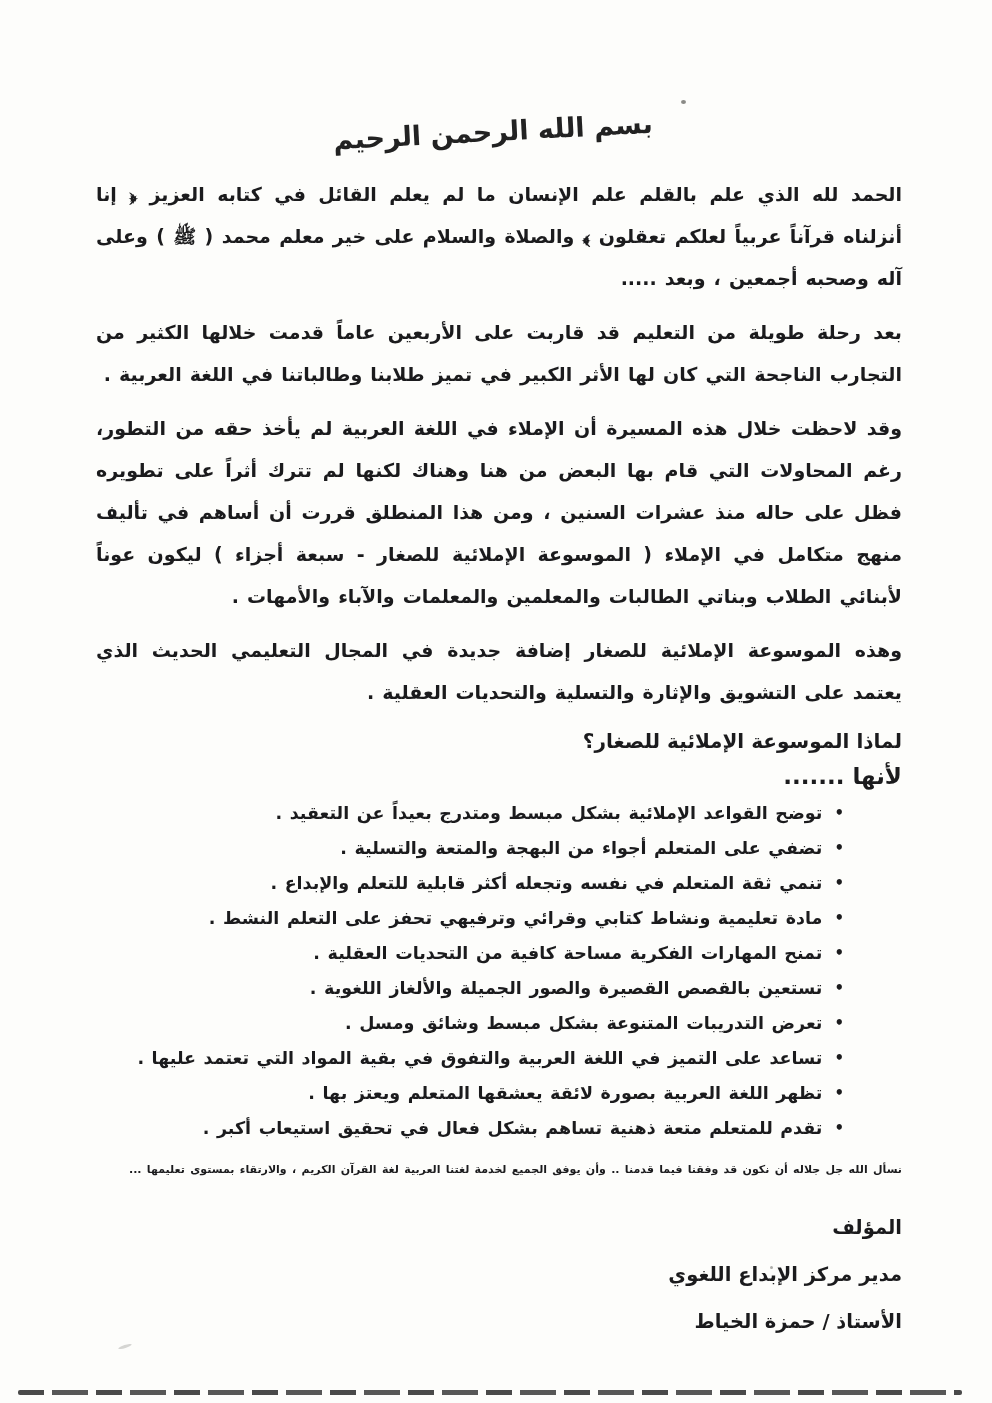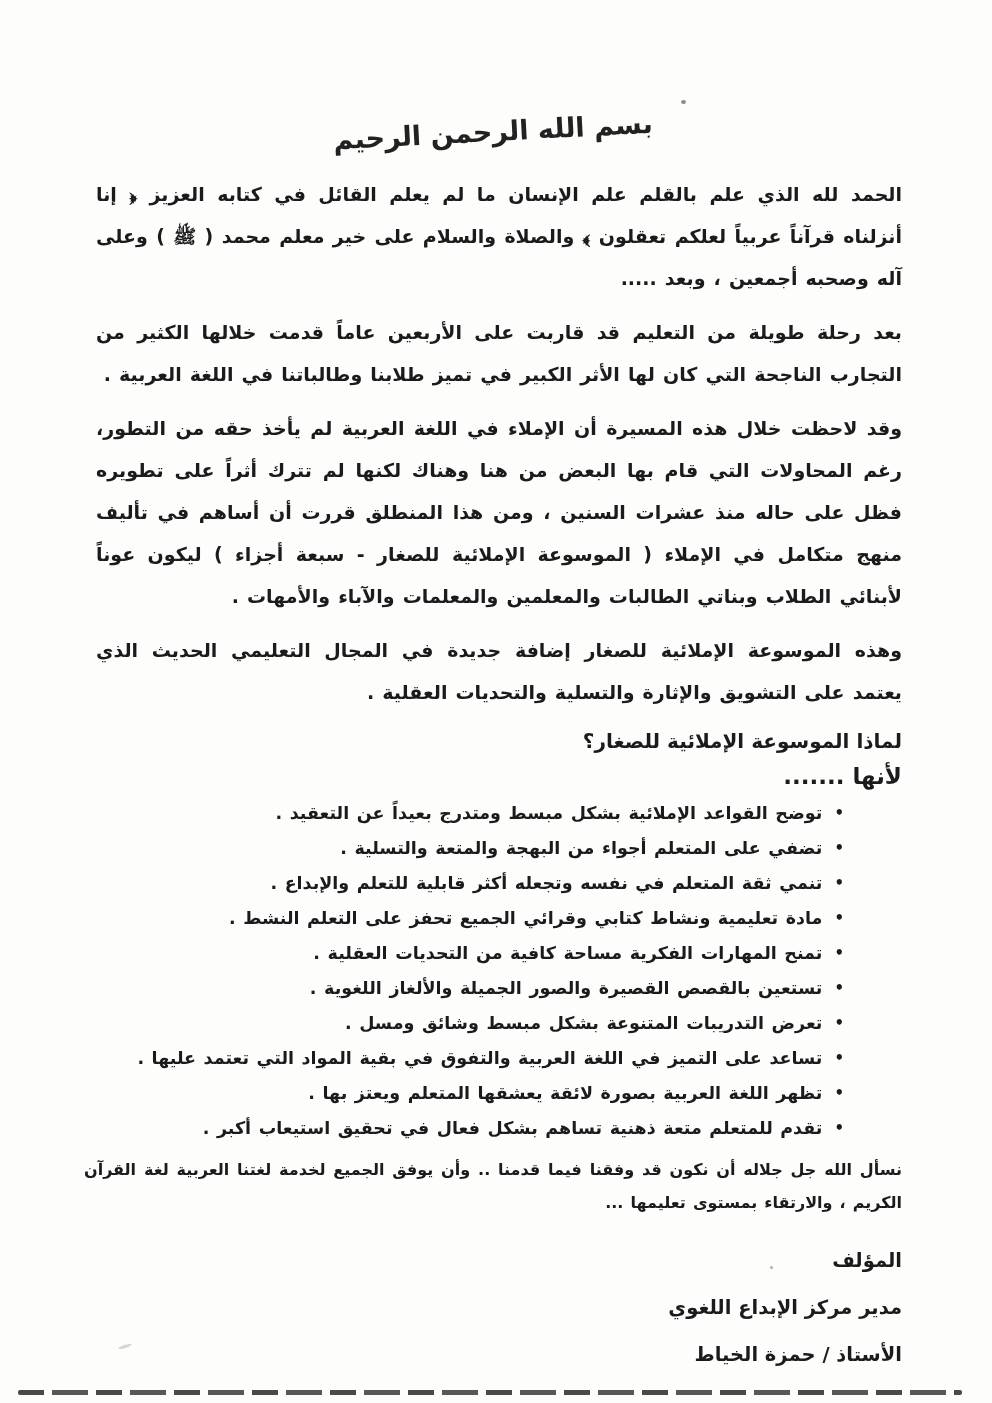--- a/index.html
+++ b/index.html
@@ -56,21 +56,21 @@
     line-height: 33px;
     margin-bottom: 2px;
     word-spacing: 1.5px;
   }
   .bullet-marker {
     flex: 0 0 auto;
     font-size: 15px;
     line-height: 33px;
   }
   .closing {
-    font-size: 16px;
+    font-size: 11px;
     line-height: 33px;
     text-align: justify;
     margin: 8px 0 0 0;
     word-spacing: 1.5px;
   }
   .signature {
     margin-top: 18px;
     font-size: 19.5px;
   }
   .sig-line {
@@ -130,21 +130,21 @@
       <li class="bullet-item">
         <span class="bullet-marker">•</span>
         <span class="bullet-text">تضفي على المتعلم أجواء من البهجة والمتعة والتسلية .</span>
       </li>
       <li class="bullet-item">
         <span class="bullet-marker">•</span>
         <span class="bullet-text">تنمي ثقة المتعلم في نفسه وتجعله أكثر قابلية للتعلم والإبداع .</span>
       </li>
       <li class="bullet-item">
         <span class="bullet-marker">•</span>
-        <span class="bullet-text">مادة تعليمية ونشاط كتابي وقرائي الجميع تحفز على التعلم النشط .</span>
+        <span class="bullet-text">مادة تعليمية ونشاط كتابي وقرائي وترفيهي تحفز على التعلم النشط .</span>
       </li>
       <li class="bullet-item">
         <span class="bullet-marker">•</span>
         <span class="bullet-text">تمنح المهارات الفكرية مساحة كافية من التحديات العقلية .</span>
       </li>
       <li class="bullet-item">
         <span class="bullet-marker">•</span>
         <span class="bullet-text">تستعين بالقصص القصيرة والصور الجميلة والألغاز اللغوية .</span>
       </li>
       <li class="bullet-item">

